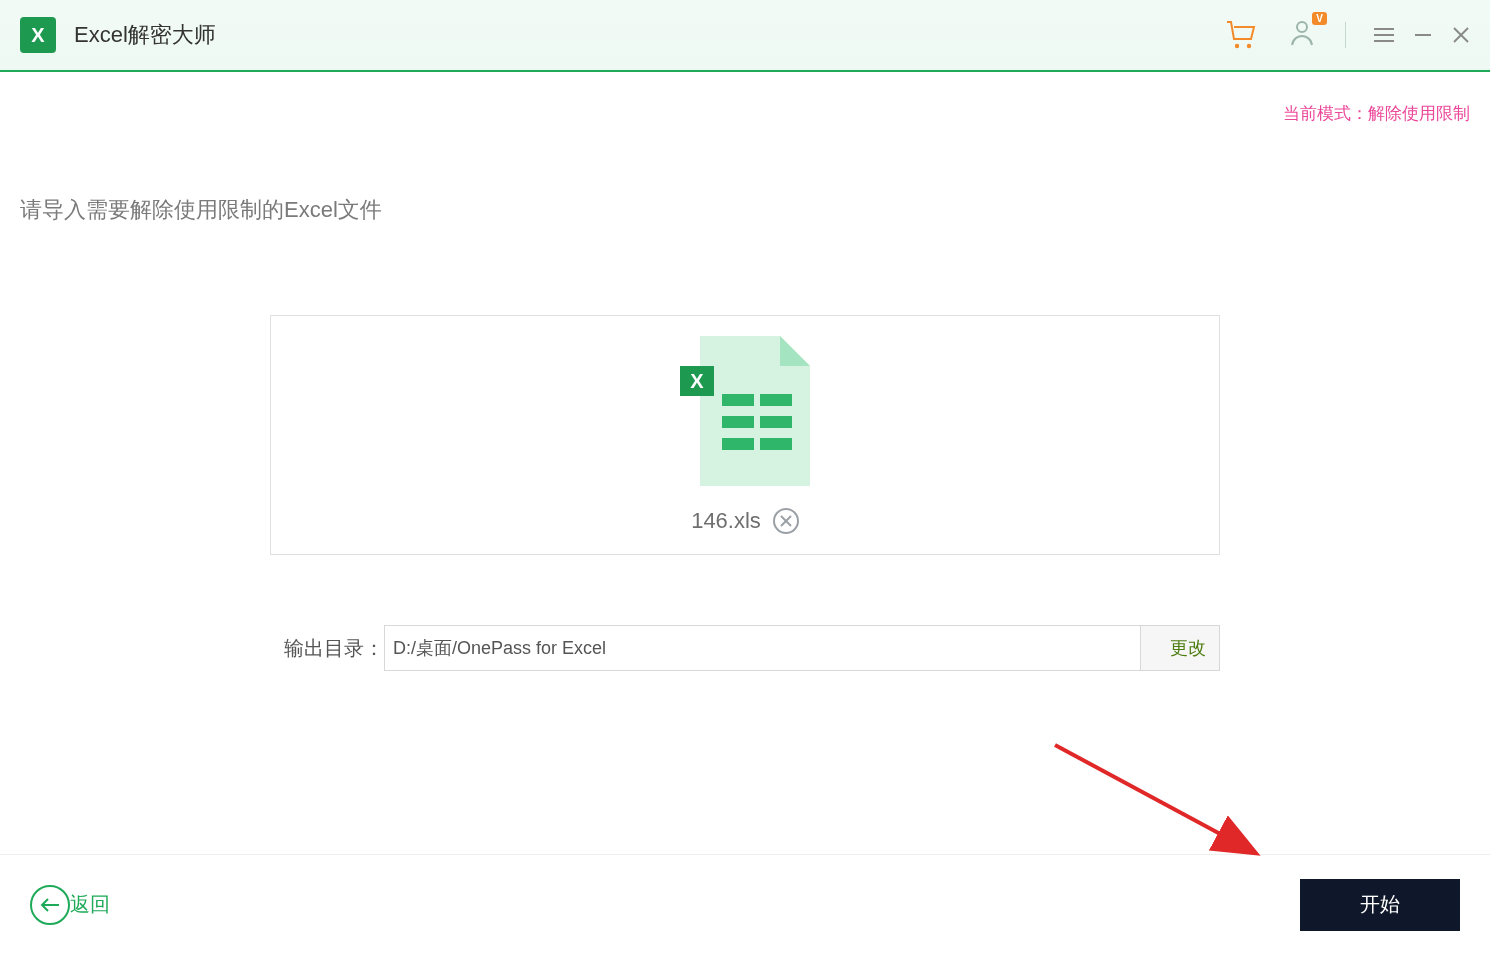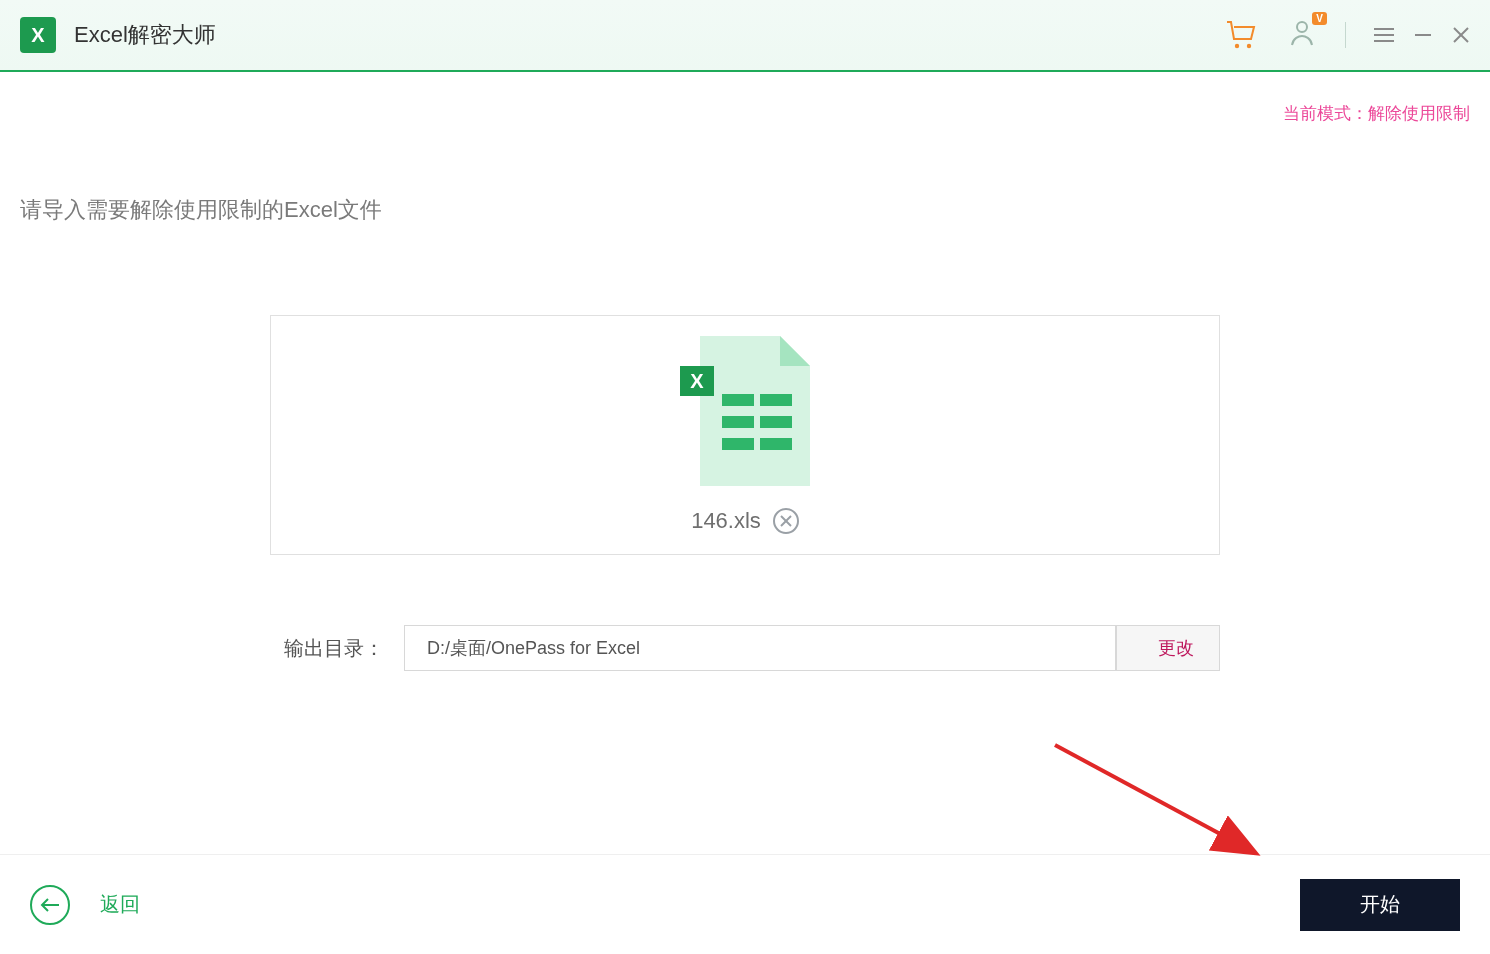--- a/index.html
+++ b/index.html
@@ -117,64 +117,63 @@
       align-items: center;
       justify-content: center;
       color: #9aa0a6;
       cursor: pointer;
     }
     .output-row {
       width: 950px;
       margin: 70px auto 0 auto;
       display: flex;
       align-items: center;
-      gap: 20px;
     }
     .output-label {
       font-size: 20px;
       color: #555;
       white-space: nowrap;
       padding-left: 14px;
     }
     .output-path {
       flex: 1;
       height: 46px;
       border: 1px solid #d8d8d8;
-      padding: 0 22px;
+      padding: 0 8px;
       font-size: 18px;
       color: #555;
       background: #fff;
     }
     .change-btn {
-      width: 104px;
+      width: 80px;
       height: 46px;
       border: 1px solid #d8d8d8;
       background: #f6f6f6;
-      color: #be185d;
+      color: #4d7c0f;
       font-size: 18px;
       cursor: pointer;
       margin-left: -20px;
       padding-left: 16px;
     }
     .footer {
       position: absolute;
       bottom: 0;
       left: 0;
       right: 0;
       height: 100px;
       border-top: 1px solid #efefef;
       display: flex;
       align-items: center;
       justify-content: space-between;
       padding: 0 30px;
     }
     .back-group {
       display: flex;
       align-items: center;
-      gap: 30px;
+      gap: 0;
       cursor: pointer;
       text-align: center;
     }
     .back-circle {
       width: 40px;
       height: 40px;
       border: 2px solid #1faa59;
       border-radius: 50%;
       display: flex;
       align-items: center;

